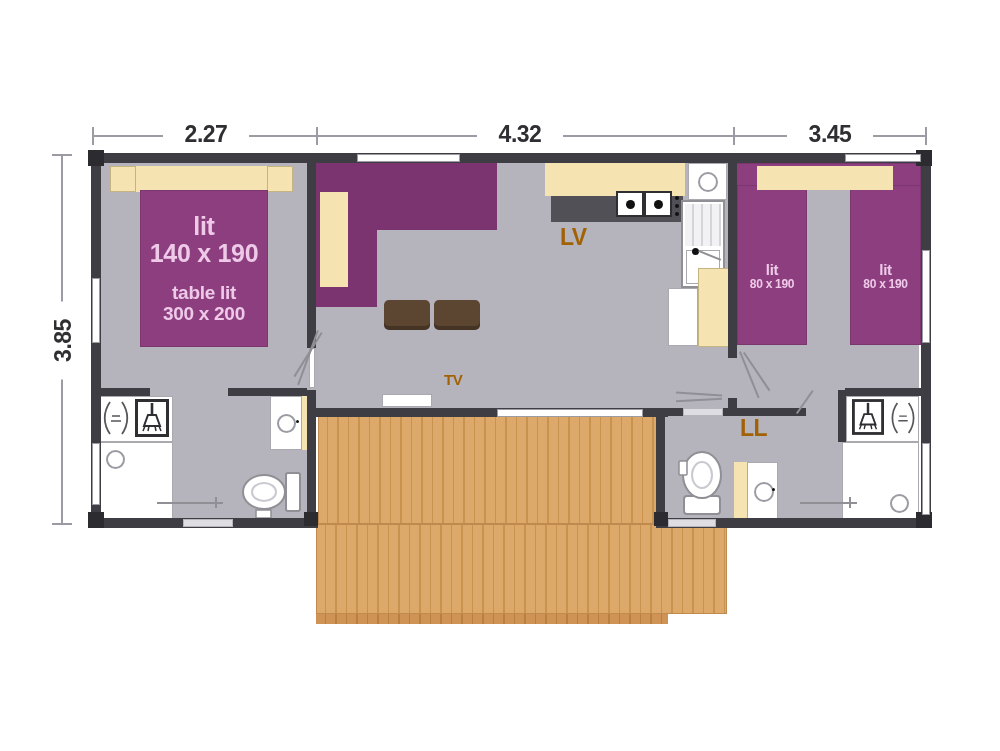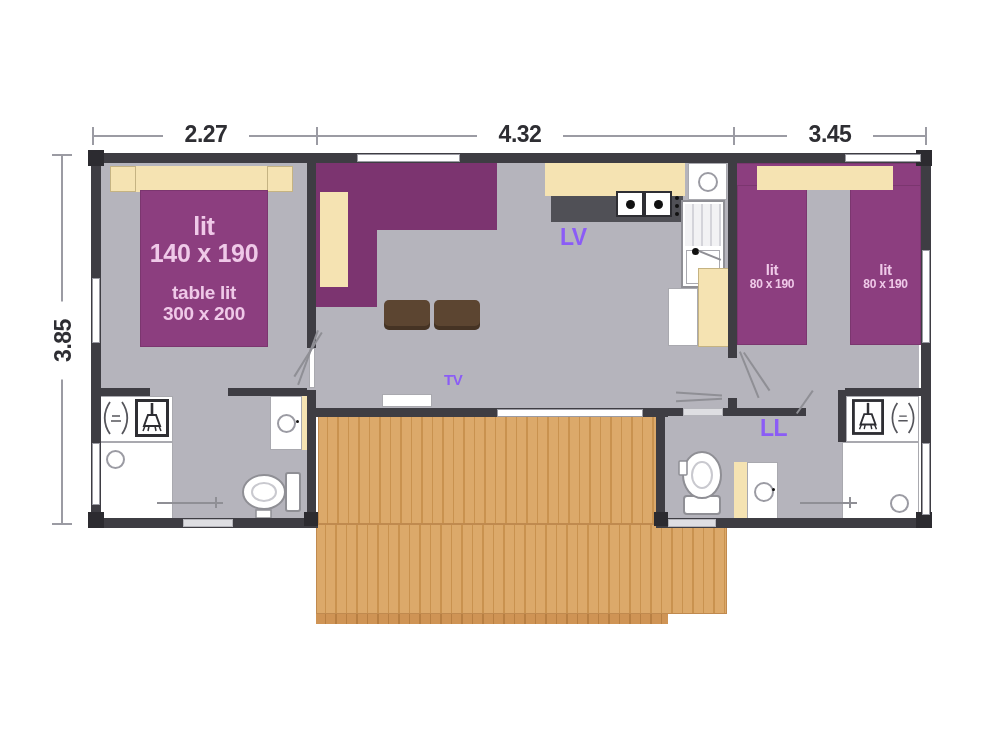--- a/index.html
+++ b/index.html
@@ -30,21 +30,21 @@
   }
   .stool{background:#5c4531;border-radius:5px;box-shadow:inset 0 -4px 0 rgba(0,0,0,.25);}
   .thin-line{background:#8f8f95;}
   .dim-line{background:#9b9ba3;}
   
   .bed-text{color:#efc9e8;text-align:right;line-height:1.08;font-weight:600;letter-spacing:-.3px;}
   .t-big{font-size:25px;}
   .t-mid{font-size:19px;}
   .t-s1{font-size:15px;}
   .t-s2{font-size:12px;}
-  .dark-label{color:#8b5cf6;font-weight:700;letter-spacing:-.5px;}
+  .dark-label{color:#a16207;font-weight:700;letter-spacing:-.5px;}
   .table-text{color:#1d1d22;text-align:center;font-weight:700;font-size:19px;line-height:1.15;letter-spacing:-.4px;}
   .dim-text{
     color:#2e2e33;font-size:23px;font-weight:600;letter-spacing:-.5px;
     text-align:center;background:#ffffff;line-height:1;padding:2px 0;
   }
   .center-col{display:flex;flex-direction:column;align-items:center;justify-content:center;}
   .drain{border:2px solid #9b9ba3;border-radius:50%;background:#fff;}
   .drum{border:2px solid #9b9ba3;border-radius:50%;background:#fff;}
   .burner{background:#fff;box-shadow:inset 0 0 0 2px #2e2e33;display:flex;align-items:center;justify-content:center;}
   .burner .dot{width:9px;height:9px;background:#111;border-radius:50%;}
@@ -155,21 +155,21 @@
   </div>
 
   <div class="abs" style="left:678px;top:448px;width:48px;height:72px;">
     <svg width="48" height="72" viewBox="0 0 48 72">
       <rect x="6" y="48" width="36" height="18" rx="3" fill="#ffffff" stroke="#8f8f95" stroke-width="2"></rect>
       <ellipse cx="24" cy="27" rx="19" ry="23" fill="#ffffff" stroke="#8f8f95" stroke-width="2"></ellipse>
       <ellipse cx="24" cy="27" rx="10" ry="13" fill="none" stroke="#c9c9cf" stroke-width="2"></ellipse>
       <rect x="1" y="13" width="8" height="14" rx="1" fill="#ffffff" stroke="#8f8f95" stroke-width="1.5"></rect>
     </svg>
   </div>
-  <div class="abs dark-label" style="left:740px;top:415px;width:40px;font-size:23px;margin-left:20px;">LL</div>
+  <div class="abs dark-label" style="left:740px;top:415px;width:40px;font-size:23px;">LL</div>
   <div class="abs cream" style="left:734px;top:462px;width:13px;height:58px;"></div>
   <div class="abs whiteplain" style="left:747px;top:462px;width:31px;height:58px;">
     <div class="abs drum" style="left:7px;top:20px;width:16px;height:16px;"></div>
     <div class="abs" style="left:25px;top:26px;width:3px;height:3px;background:#111;border-radius:50%;"></div>
   </div>
   <div class="abs whiteplain" style="left:846px;top:396px;width:73px;height:46px;"></div>
   <div class="abs" style="left:852px;top:398px;width:32px;height:38px;">
     <svg width="32" height="38" viewBox="0 0 34 38">
       <rect x="1.5" y="1.5" width="31" height="35" fill="#ffffff" stroke="#2e2e33" stroke-width="3"></rect>
       <line x1="17" y1="4" x2="17" y2="16" stroke="#2e2e33" stroke-width="2.6"></line>

